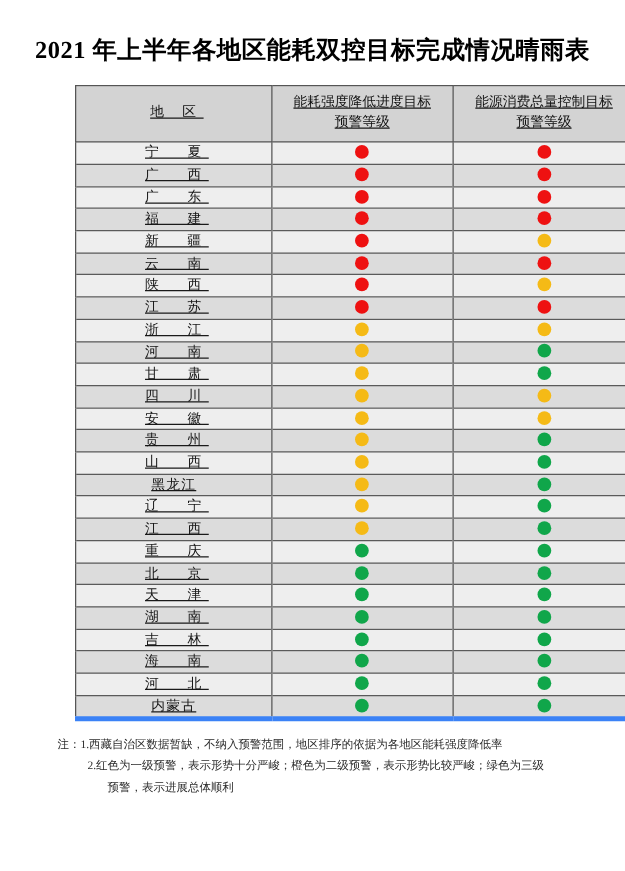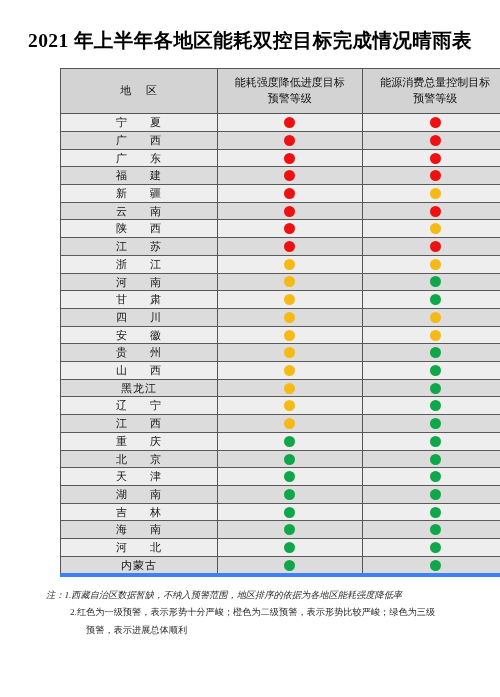--- a/index.html
+++ b/index.html
@@ -30,20 +30,21 @@
     color: #000000;
     margin: 0;
     padding-top: 28px;
     padding-bottom: 0;
     line-height: 1.35;
     white-space: nowrap;
   }
   .table-wrap {
     margin: 14px auto 0 auto;
     width: 381px;
+    text-decoration: underline;
   }
   table.sheet {
     border-collapse: collapse;
     width: 448px;
     table-layout: fixed;
     border: 1px solid #555555;
   }
   table.sheet col.c-region { width: 157px; }
   table.sheet col.c-metric { width: 145.5px; }
 
@@ -104,21 +105,21 @@
 
   .notes {
     width: 448px;
     margin: 10px auto 0 auto;
     font-size: 9.2px;
     line-height: 1.85;
     color: #2a2a2a;
     font-family: "Liberation Serif", "DejaVu Serif", serif;
   }
   .note-line { white-space: nowrap; }
-  .note-1 { padding-left: 32px; text-indent: -12px; font-style: italic; }
+  .note-1 { padding-left: 32px; text-indent: -12px; }
   .note-2 { padding-left: 56px; text-indent: -12px; }
   .note-3 { padding-left: 60px; }
 </style>
 </head>
 <body>
 
 <div class="page">
 
   <h1 class="title">2021 年上半年各地区能耗双控目标完成情况晴雨表</h1>
 

